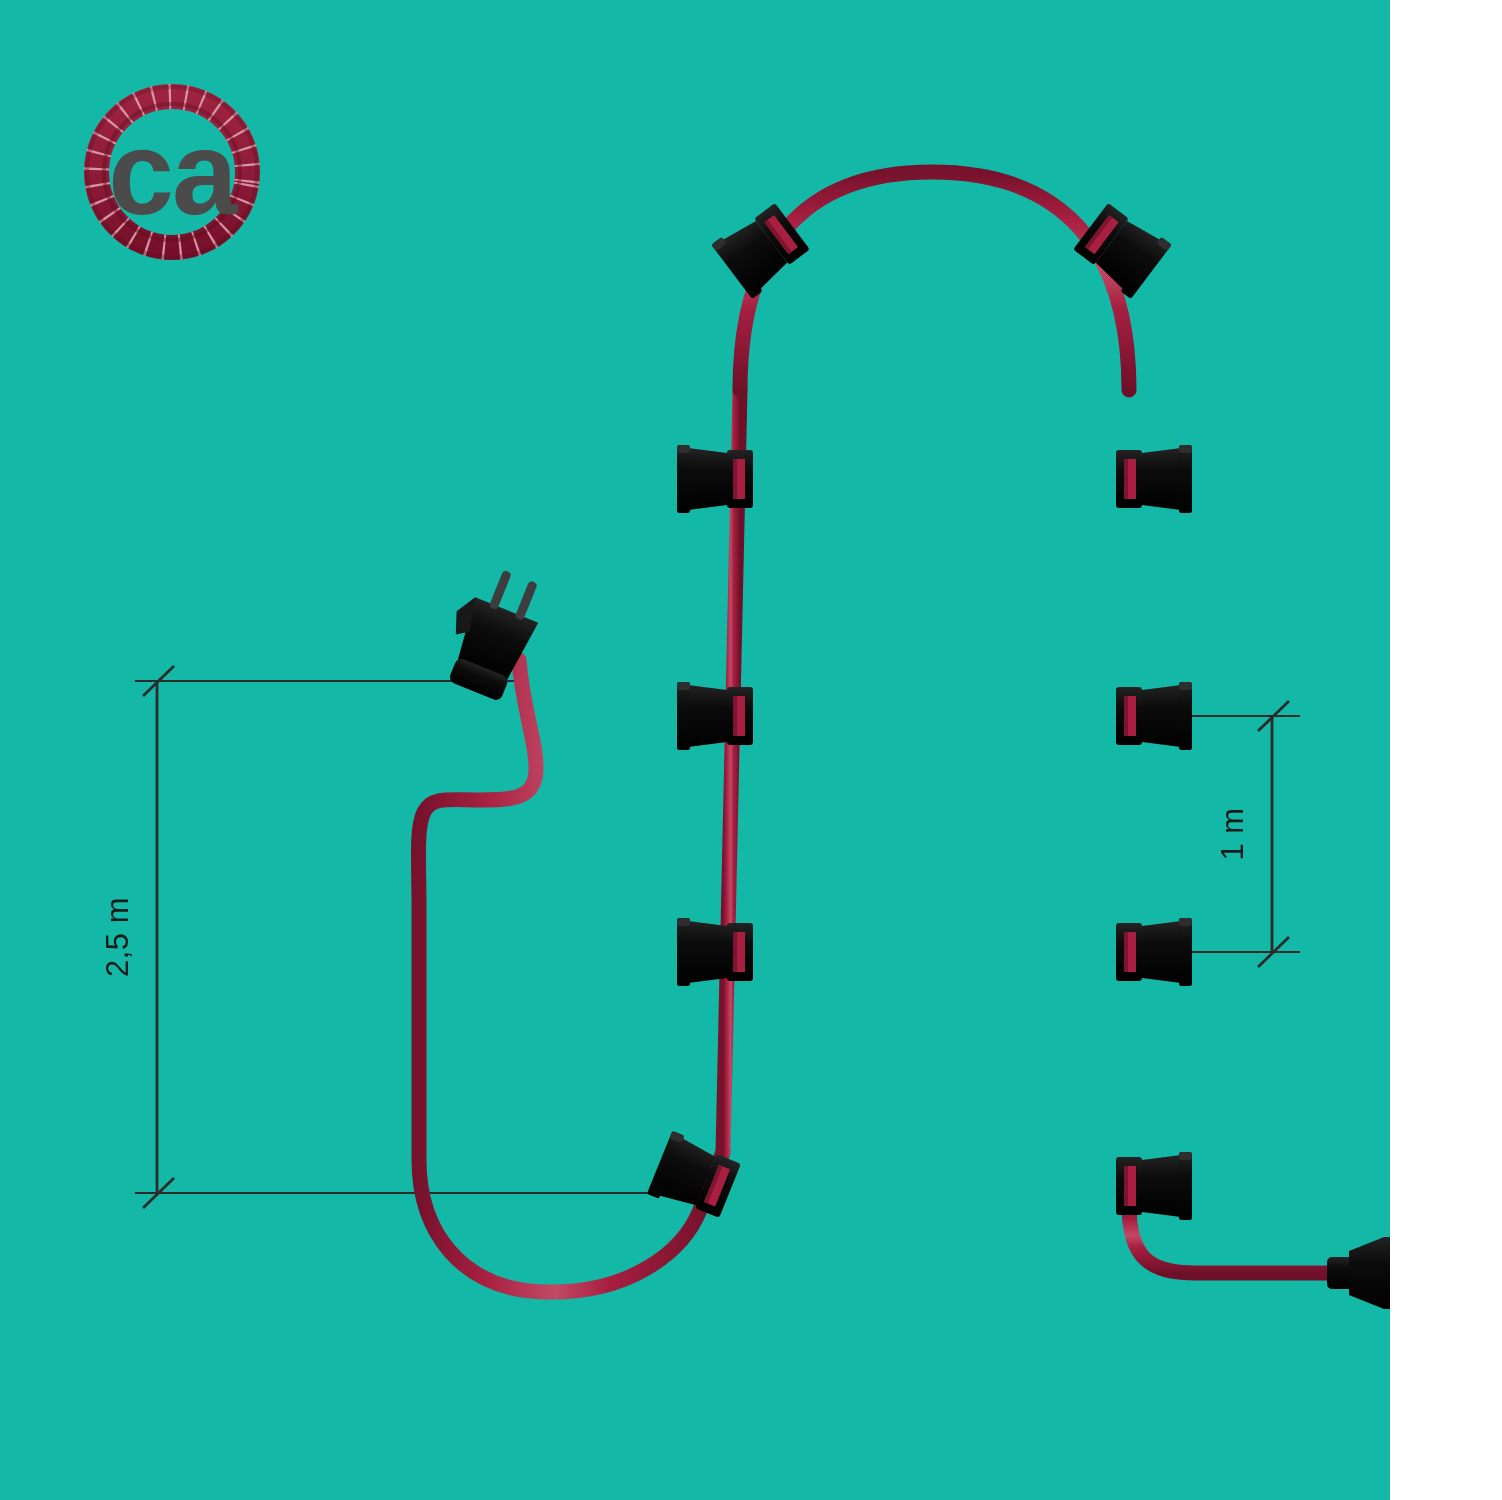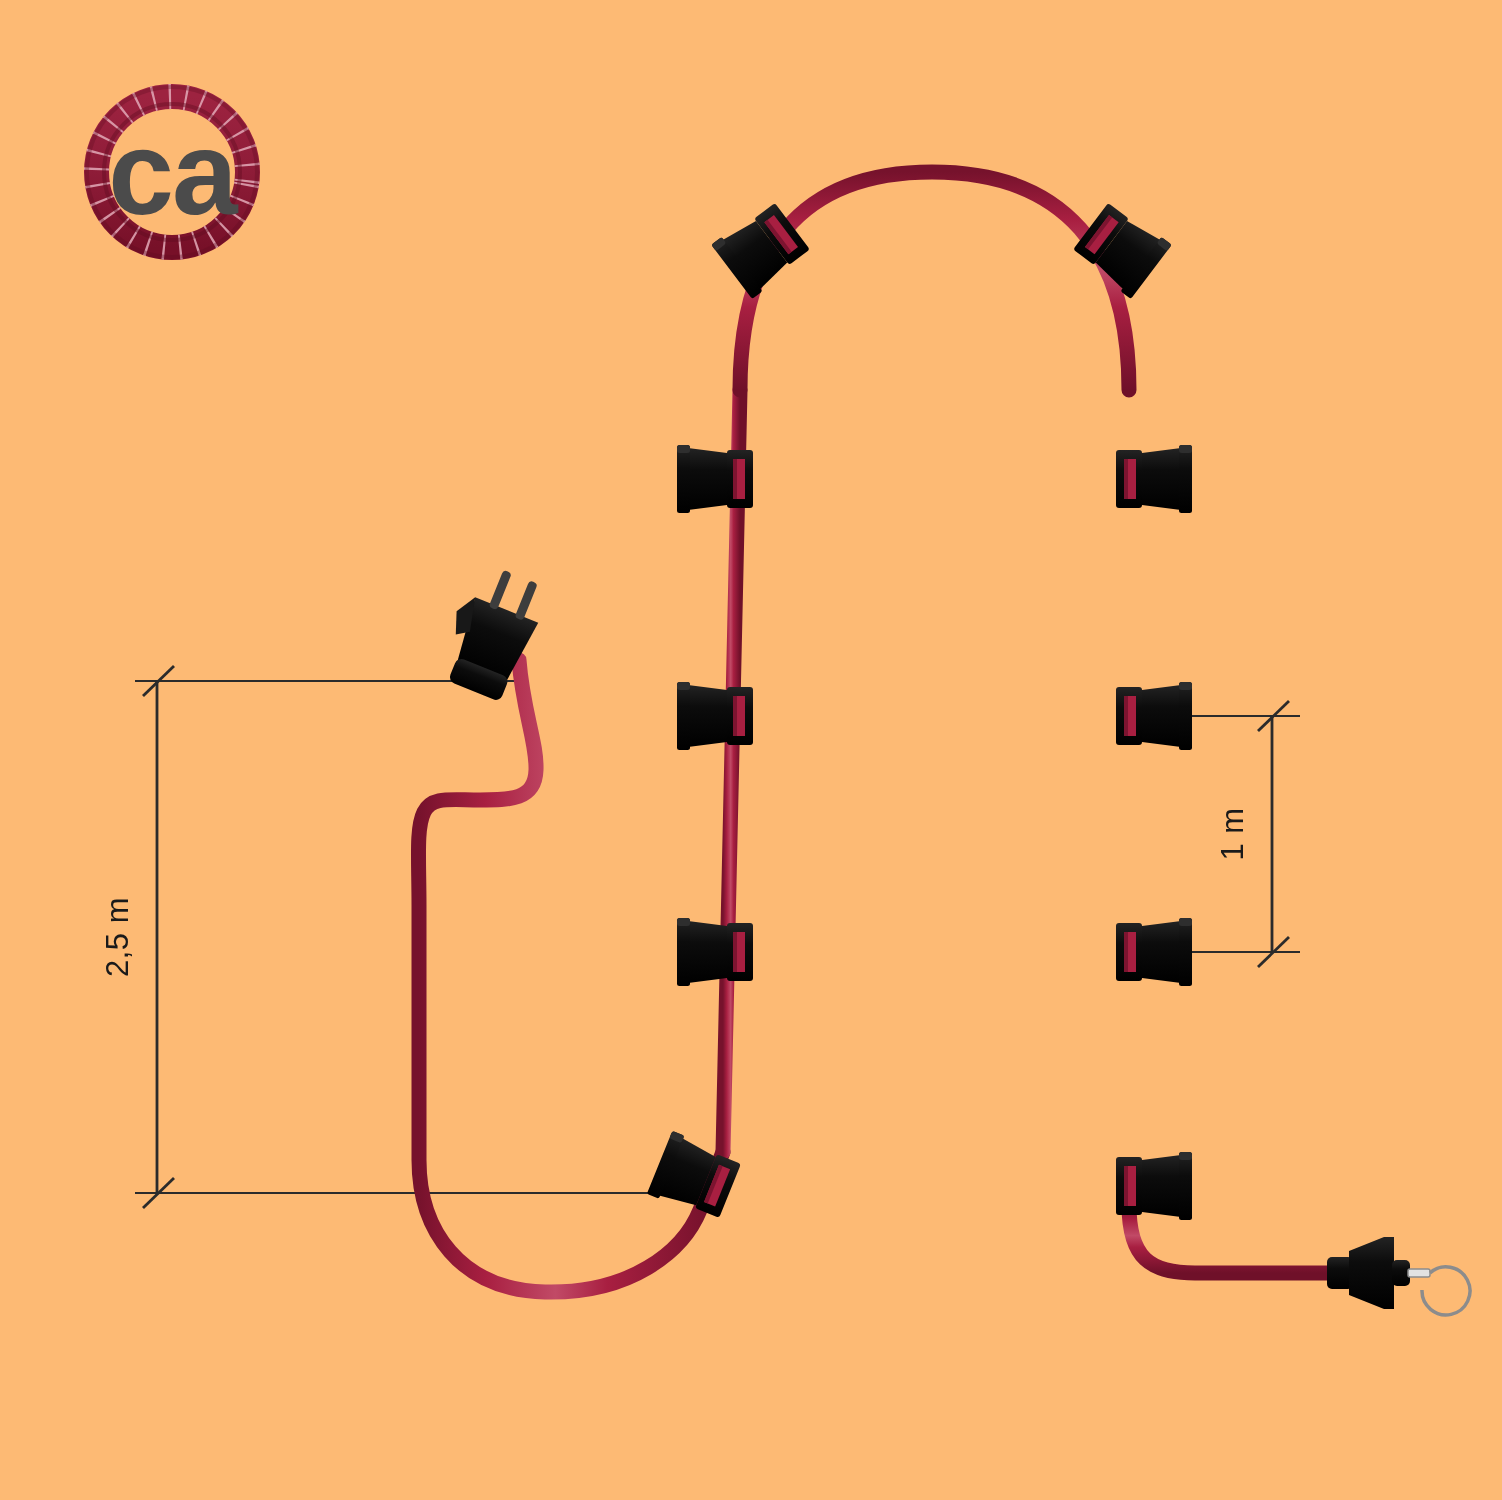--- a/index.html
+++ b/index.html
@@ -6,23 +6,23 @@
   html, body {
     margin: 0;
     padding: 0;
     background: #ffffff;
   }
   body {
     font-family: "Liberation Sans", sans-serif;
   }
   #page {
     position: relative;
-    width: 1502px;
+    width: 1390px;
     height: 1500px;
-    background: #fdba74;
+    background: #14b8a6;
     overflow: hidden;
   }
   #diagram-svg {
     position: absolute;
     left: 0;
     top: 0;
     width: 1502px;
     height: 1500px;
     display: block;
   }

